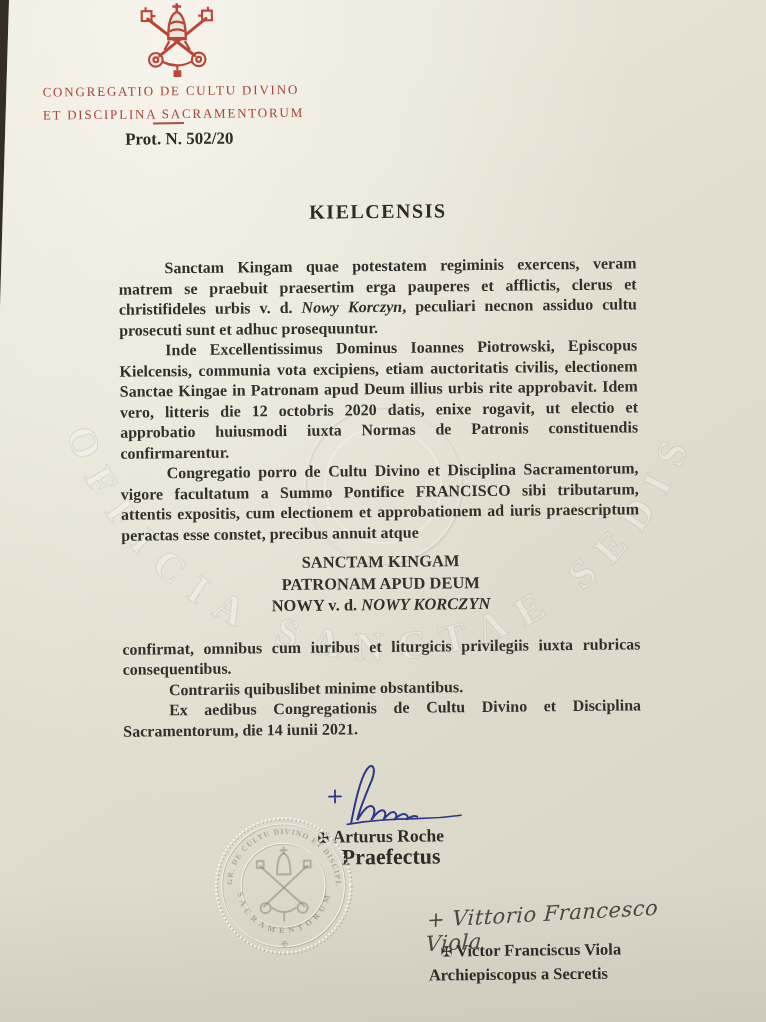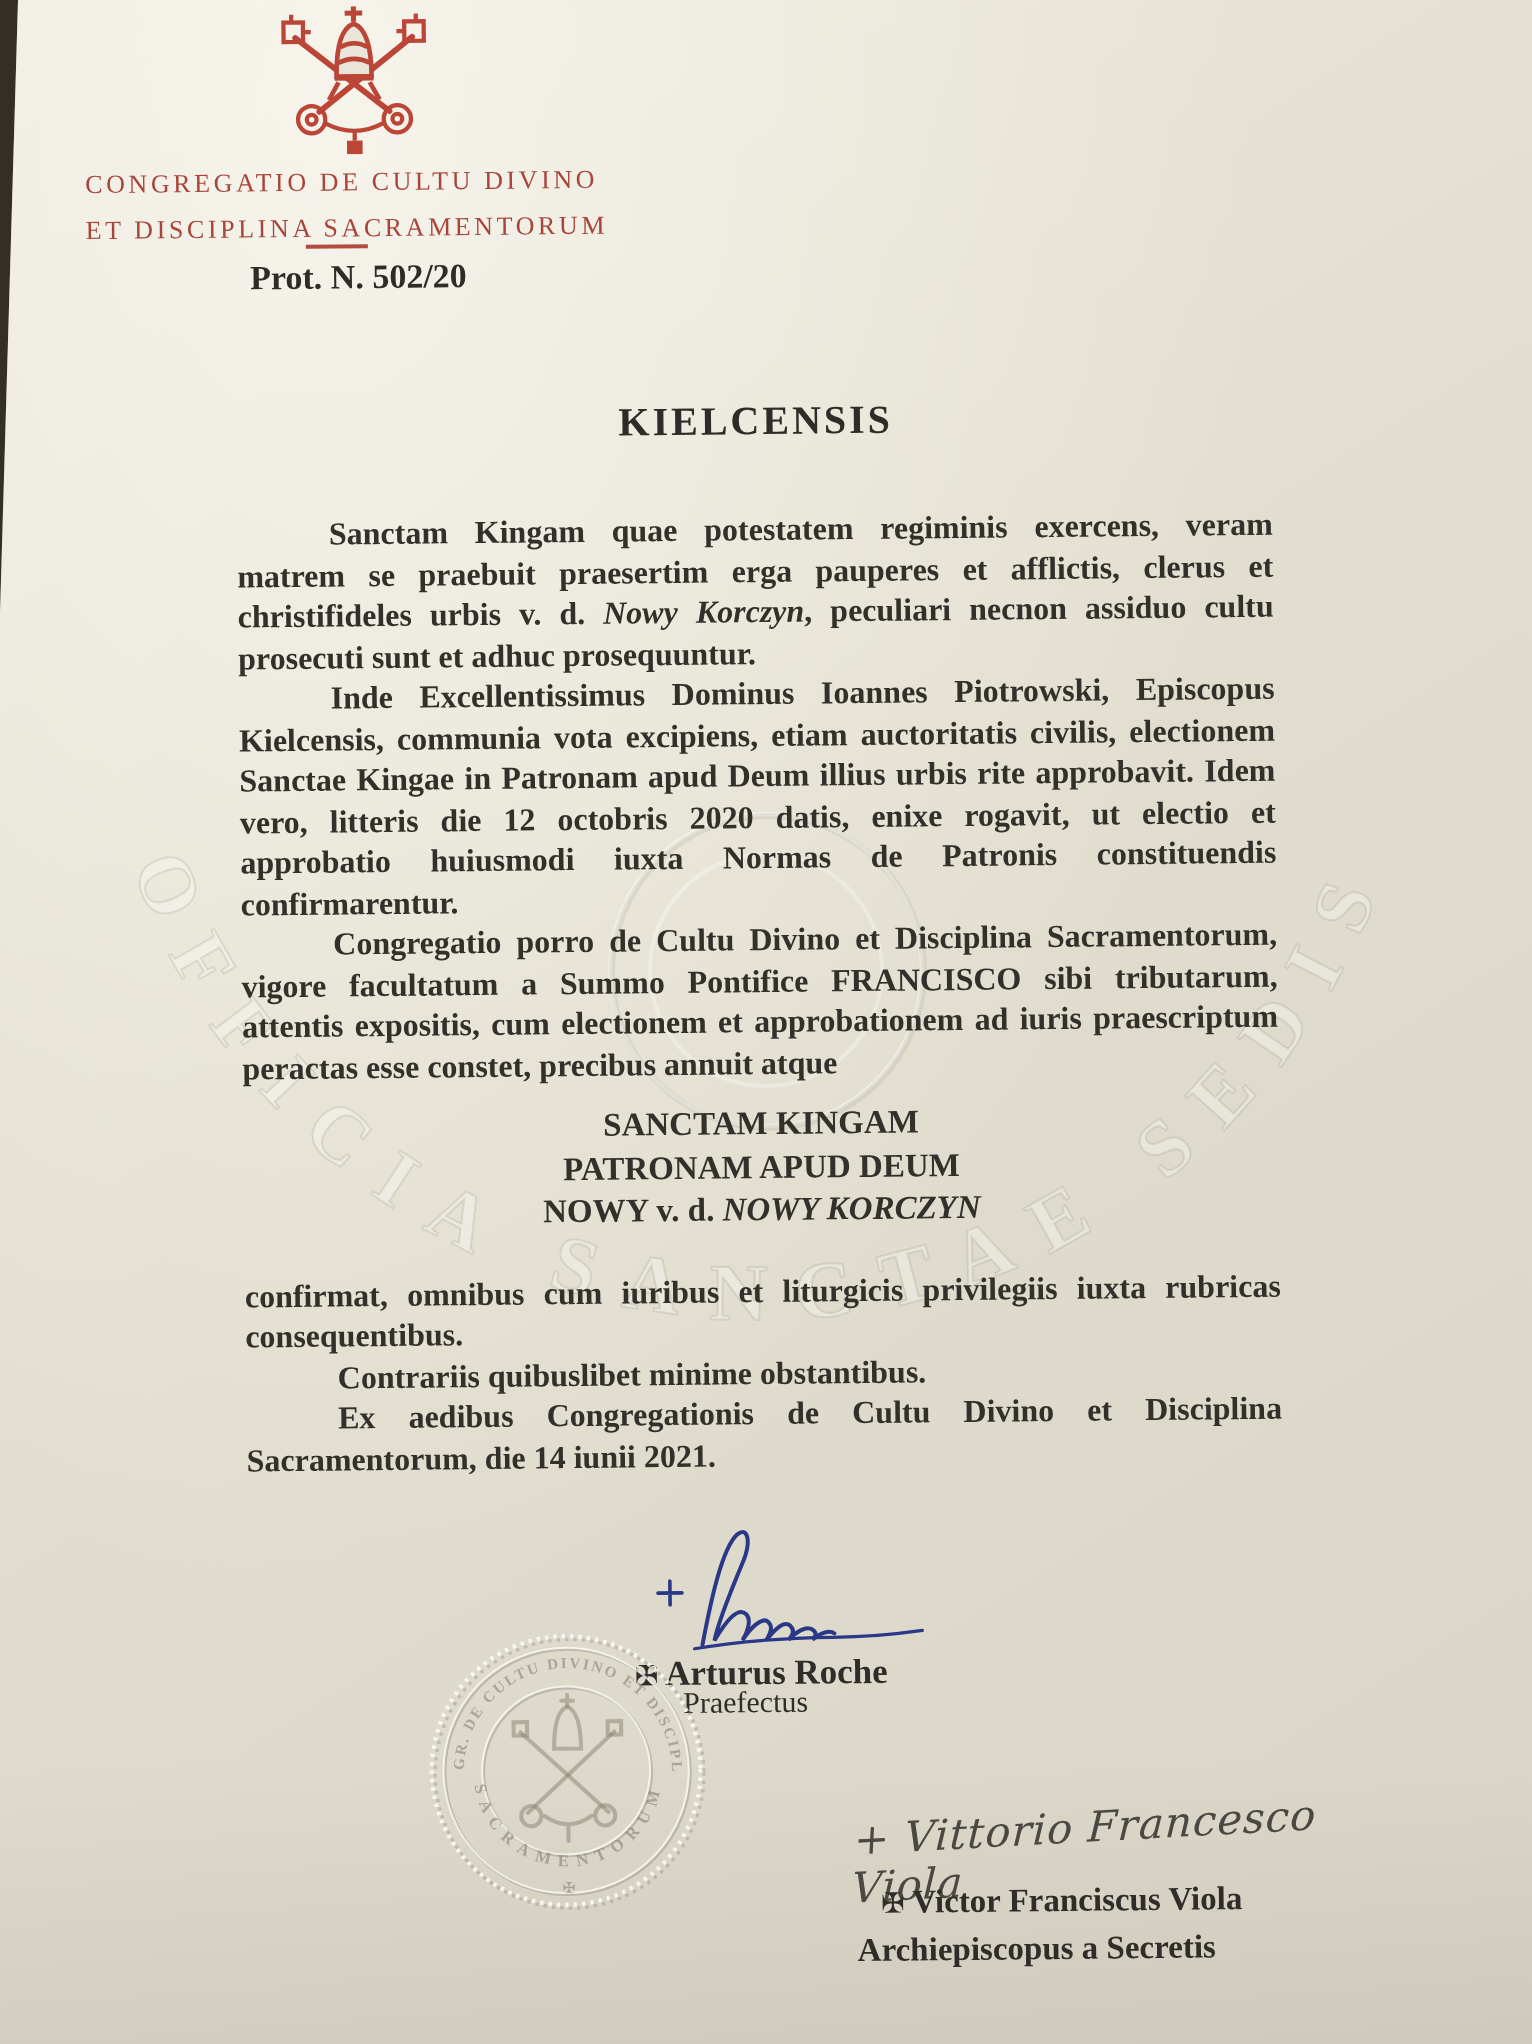--- a/index.html
+++ b/index.html
@@ -42,21 +42,21 @@
   .center-block{
     margin:8px 0 0 0;text-align:center;line-height:21.5px;font-size:16.5px;
   }
   .center-block .cline{display:block;}
   .p-confirmat{margin-top:21px !important;}
   .it{font-style:italic;}
 
   
   .sig1-scribble{position:absolute;left:318px;top:758px;}
   .sig1-name{position:absolute;left:314px;top:826px;font-size:17.5px;font-weight:bold;color:#2f2c29;}
-  .sig1-role{position:absolute;left:338px;top:844px;font-size:15px;font-weight:normal;color:#2f2c29;}
+  .sig1-role{position:absolute;left:338px;top:844px;font-size:22px;font-weight:bold;color:#2f2c29;}
   .sig2-hand{
     position:absolute;left:422px;top:903px;width:260px;
     font-size:21px;font-style:italic;color:#4b4742;letter-spacing:0.5px;
     transform:rotate(-2.5deg) skewX(-6deg);font-family:"DejaVu Serif", serif;
   }
   .sig2-name{position:absolute;left:436px;top:942px;font-size:16.5px;font-weight:bold;color:#2f2c29;}
   .sig2-role{position:absolute;left:424px;top:966px;font-size:16.5px;font-weight:bold;color:#2f2c29;}
   .maltese{font-family:"DejaVu Sans", sans-serif;font-size:14px;}
 
   

